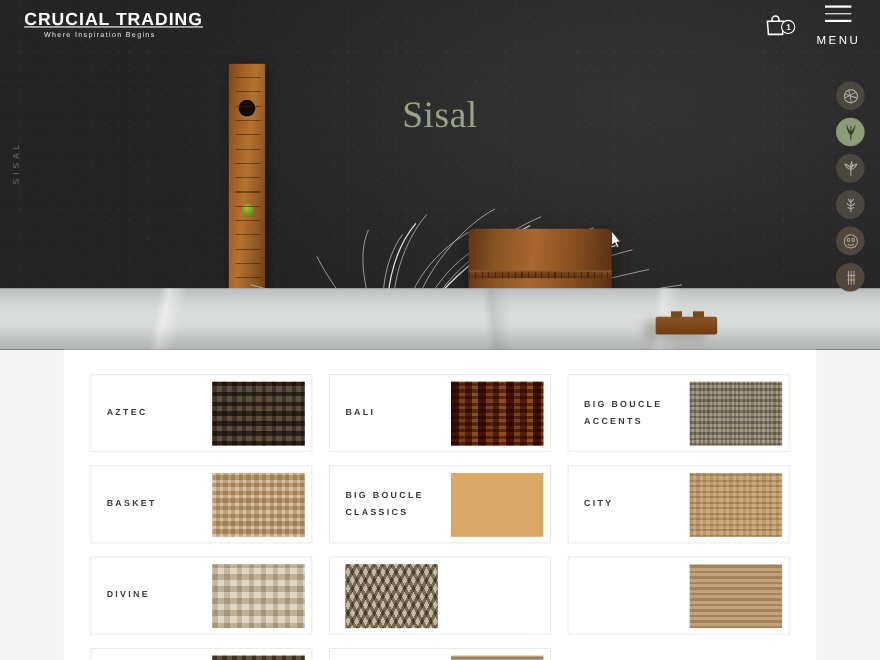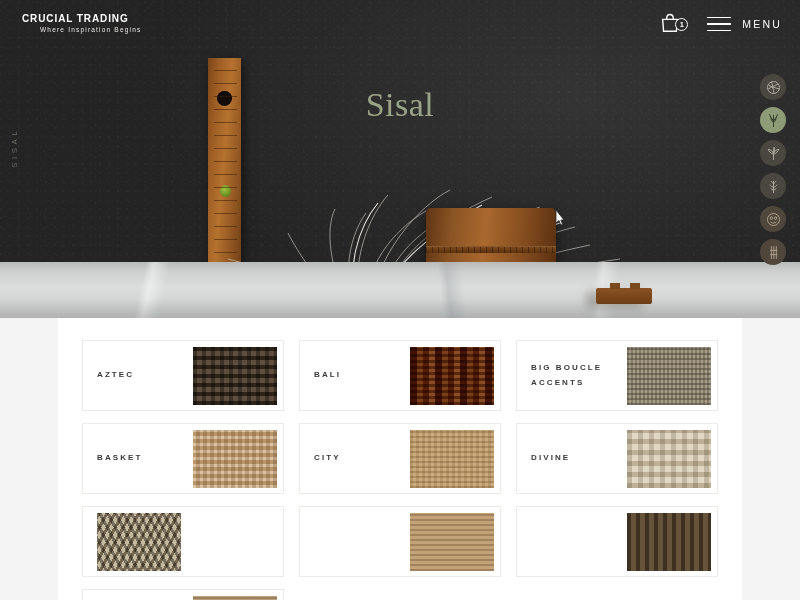--- a/index.html
+++ b/index.html
@@ -142,22 +142,23 @@
     height: 48px;
     display: flex; align-items: center;
     padding: 0 18px 0 22px;
     z-index: 6;
   }
   .logo { line-height: 1; }
   .logo-main {
     display: block;
     color: #fff;
     font-weight: bold;
-    font-size: 10px;
+    font-size: 16px;
     letter-spacing: .9px;
+    text-decoration: underline;
   }
   .logo-sub {
     display: block;
     color: #e8e6e2;
     font-size: 6.5px;
     letter-spacing: 1.2px;
     margin-top: 3px;
     margin-left: 18px;
   }
   .topbar-right {
@@ -168,21 +169,21 @@
   .cart-badge {
     position: absolute; right: -3px; top: 6px;
     width: 13px; height: 13px; border-radius: 50%;
     background: #2b2b2b;
     border: 1.4px solid #fff;
     color: #fff;
     font-size: 7.5px; font-weight: bold;
     display: flex; align-items: center; justify-content: center;
     line-height: 1;
   }
-  .menu-wrap { display: flex; align-items: center; gap: 11px; cursor: pointer; }
+  .menu-wrap { display: flex; align-items: center; gap: 11px; cursor: pointer; flex-direction: column; }
   .burger { display: flex; flex-direction: column; gap: 5px; }
   .burger i { display: block; width: 24px; height: 1.6px; background: #fff; }
   .menu-label {
     color: #fff; font-size: 10.5px; letter-spacing: 2.2px; font-weight: 500;
   }
 
   
   .hero-title-wrap {
     position: absolute; left: 0; right: 0; top: 78px;
     text-align: center;
@@ -523,20 +524,24 @@
     <div class="card">
       <span class="card-label">BIG BOUCLE ACCENTS</span>
       <span class="swatch sw-bb-accents"></span>
     </div>
 
     <div class="card">
       <span class="card-label">BASKET</span>
       <span class="swatch sw-basket"></span>
     </div>
 
+    <div class="card">
+      <span class="card-label">BIG BOUCLE CLASSICS</span>
+      <span class="swatch sw-bb-classics"></span>
+    </div>
 
 
     <div class="card">
       <span class="card-label">CITY</span>
       <span class="swatch sw-city"></span>
     </div>
 
     <div class="card">
       <span class="card-label">DIVINE</span>
       <span class="swatch sw-divine"></span>

